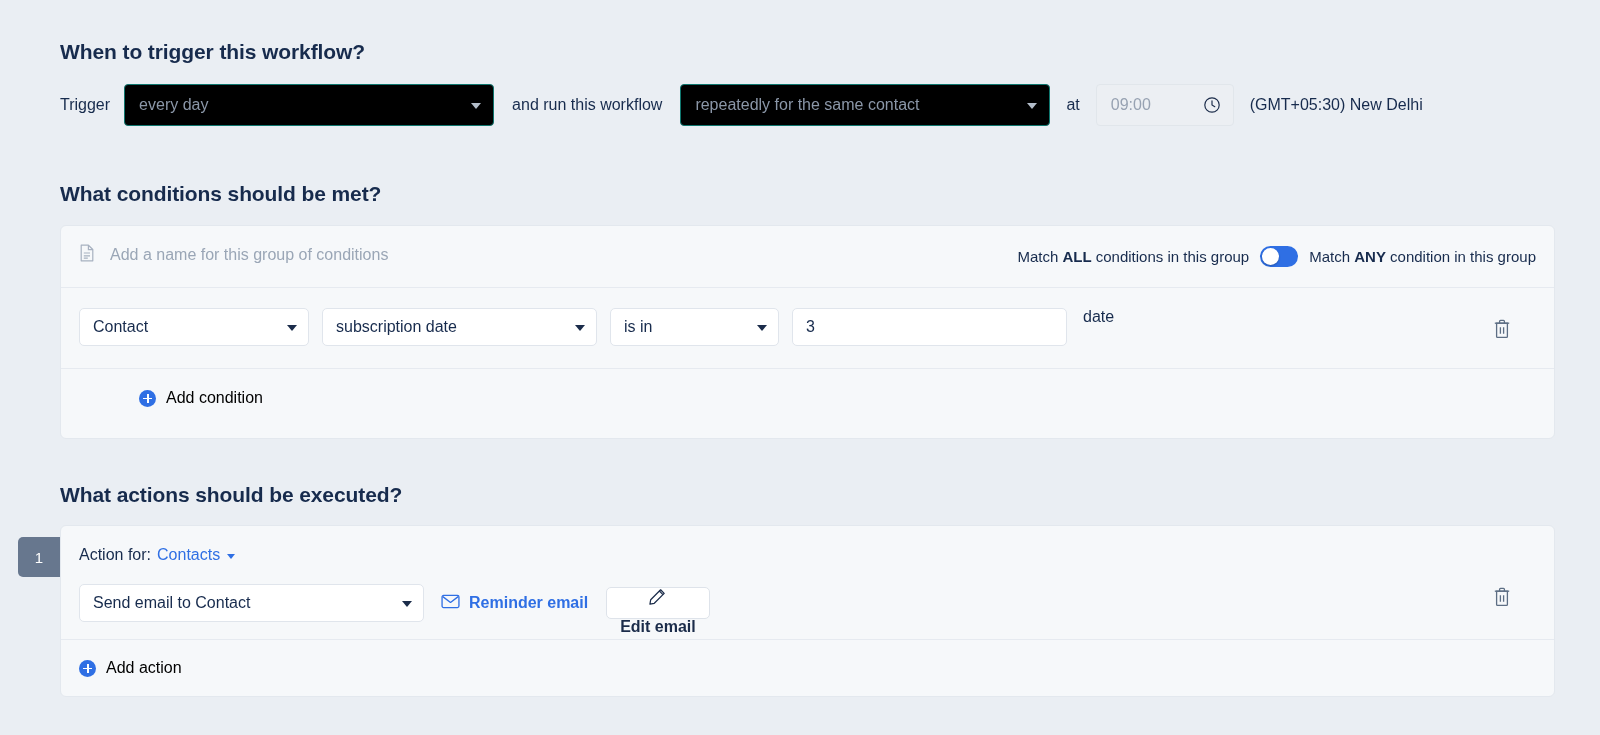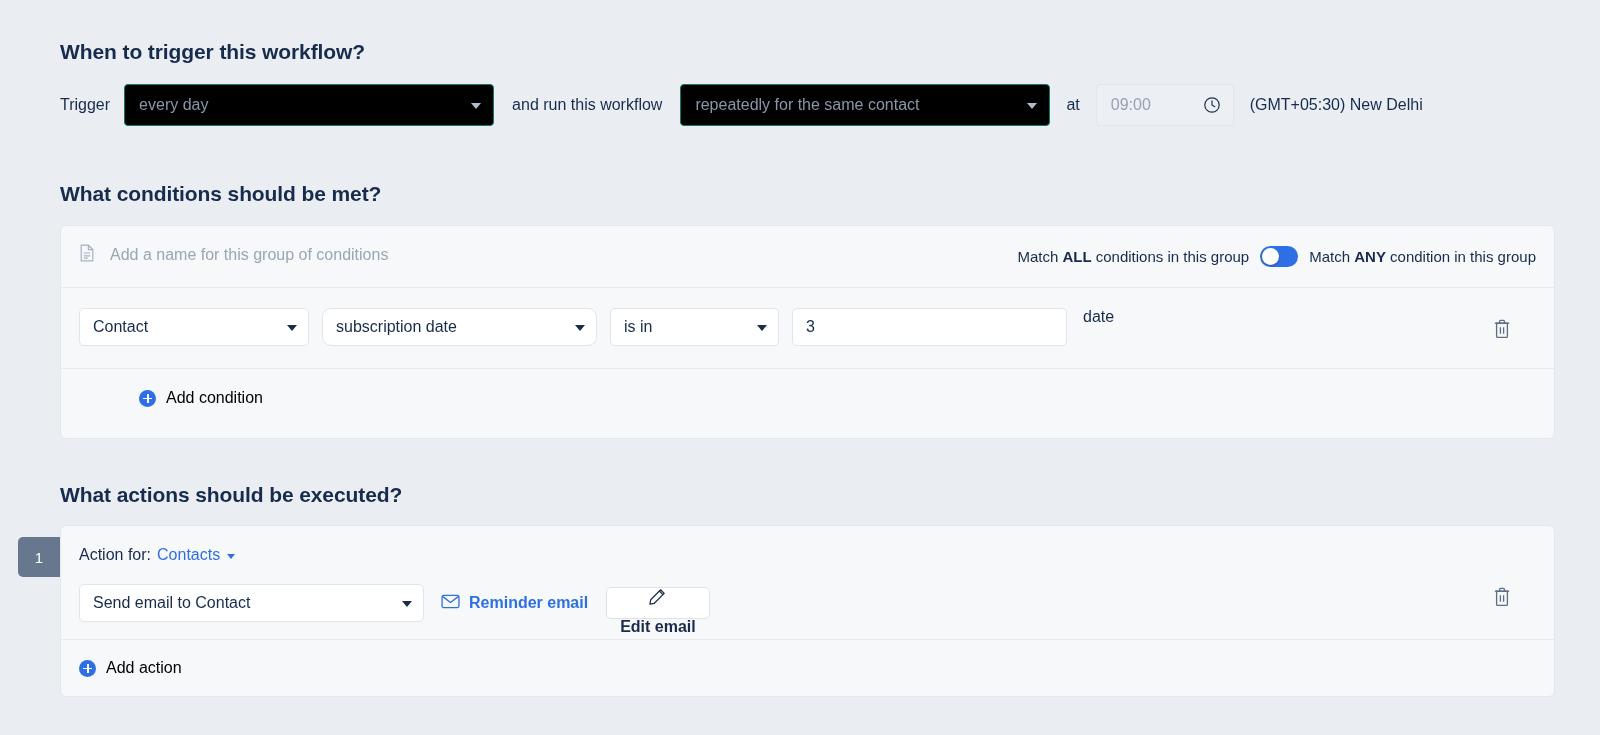--- a/index.html
+++ b/index.html
@@ -339,21 +339,21 @@
     </div>
 
     <div class="card-divider" style="top:61px;"></div>
 
     <div style="position:absolute; left:18px; top:82px; display:flex; ">
       <div class="wselect" style="width:230px;">
         <span>Contact</span>
         <span class="caret"></span>
       </div>
 
-      <div class="wselect" style="width:275px; margin-left:13px;border-radius:9px;">
+      <div class="wselect" style="width:275px; margin-left:13px;">
         <span>subscription date</span>
         <span class="caret"></span>
       </div>
 
       <div class="wselect" style="width:169px; margin-left:13px;">
         <span>is in</span>
         <span class="caret"></span>
       </div>
 
       <div class="winput" style="width:275px; margin-left:13px;">

